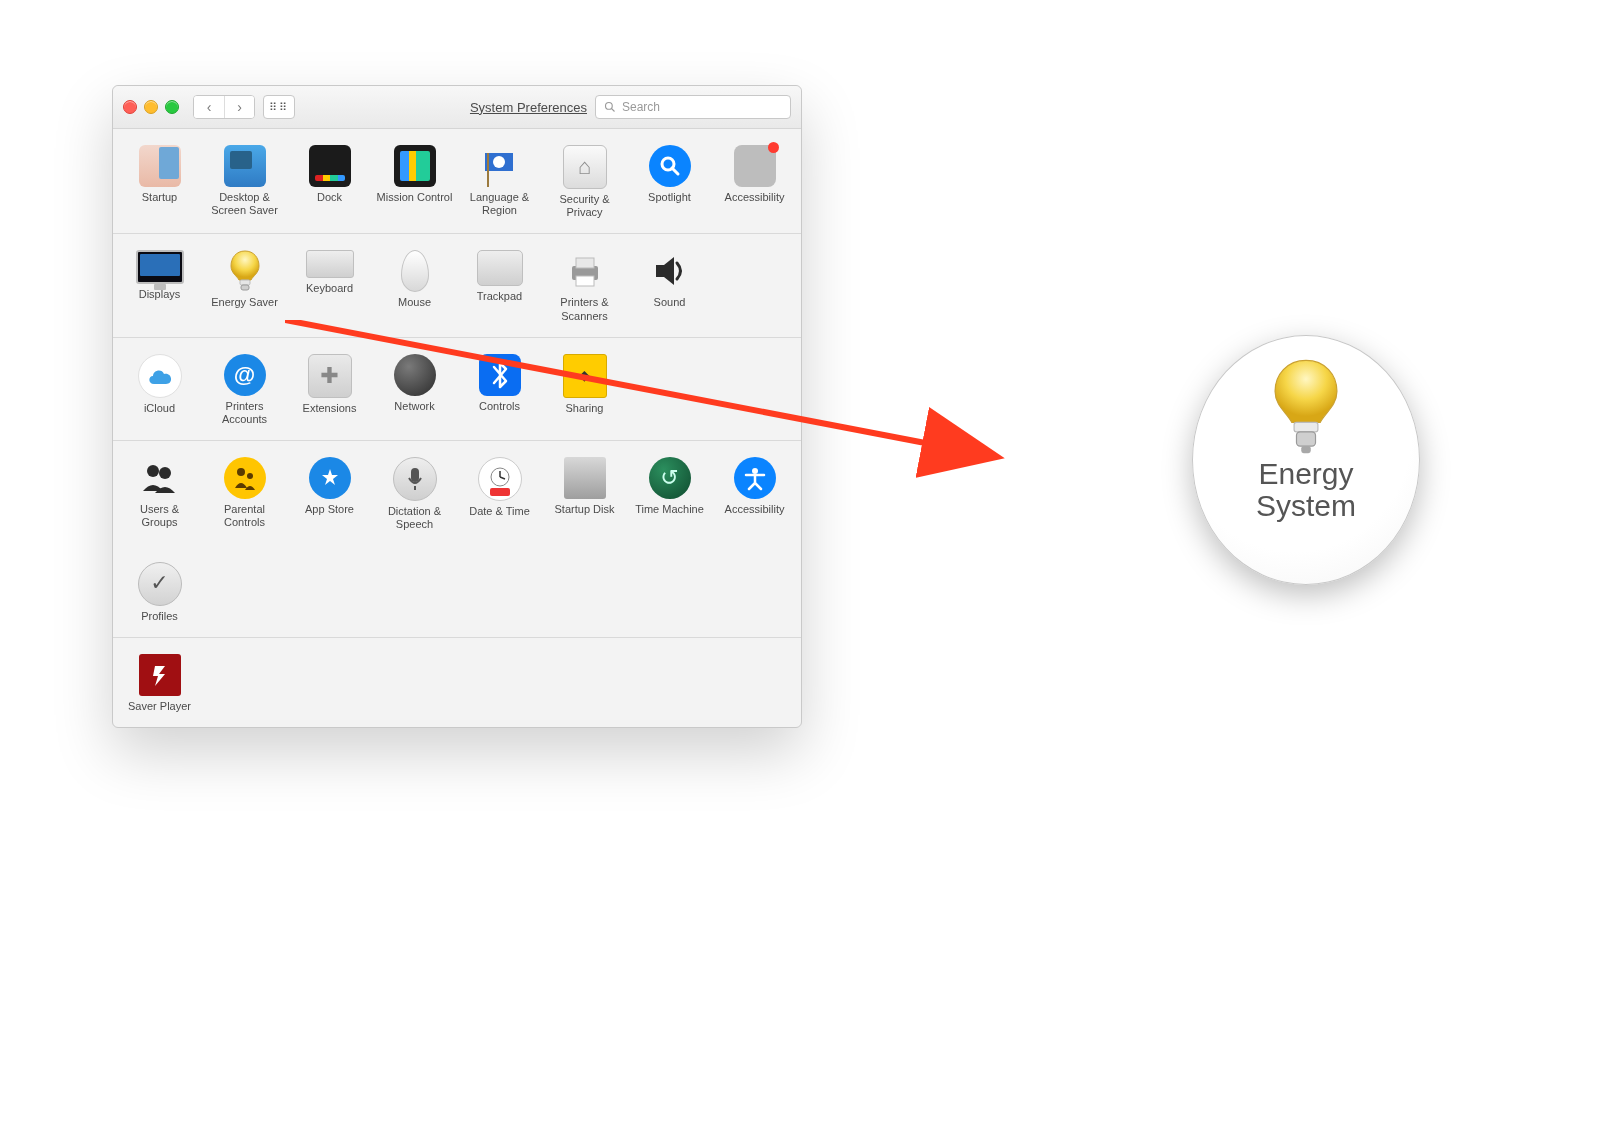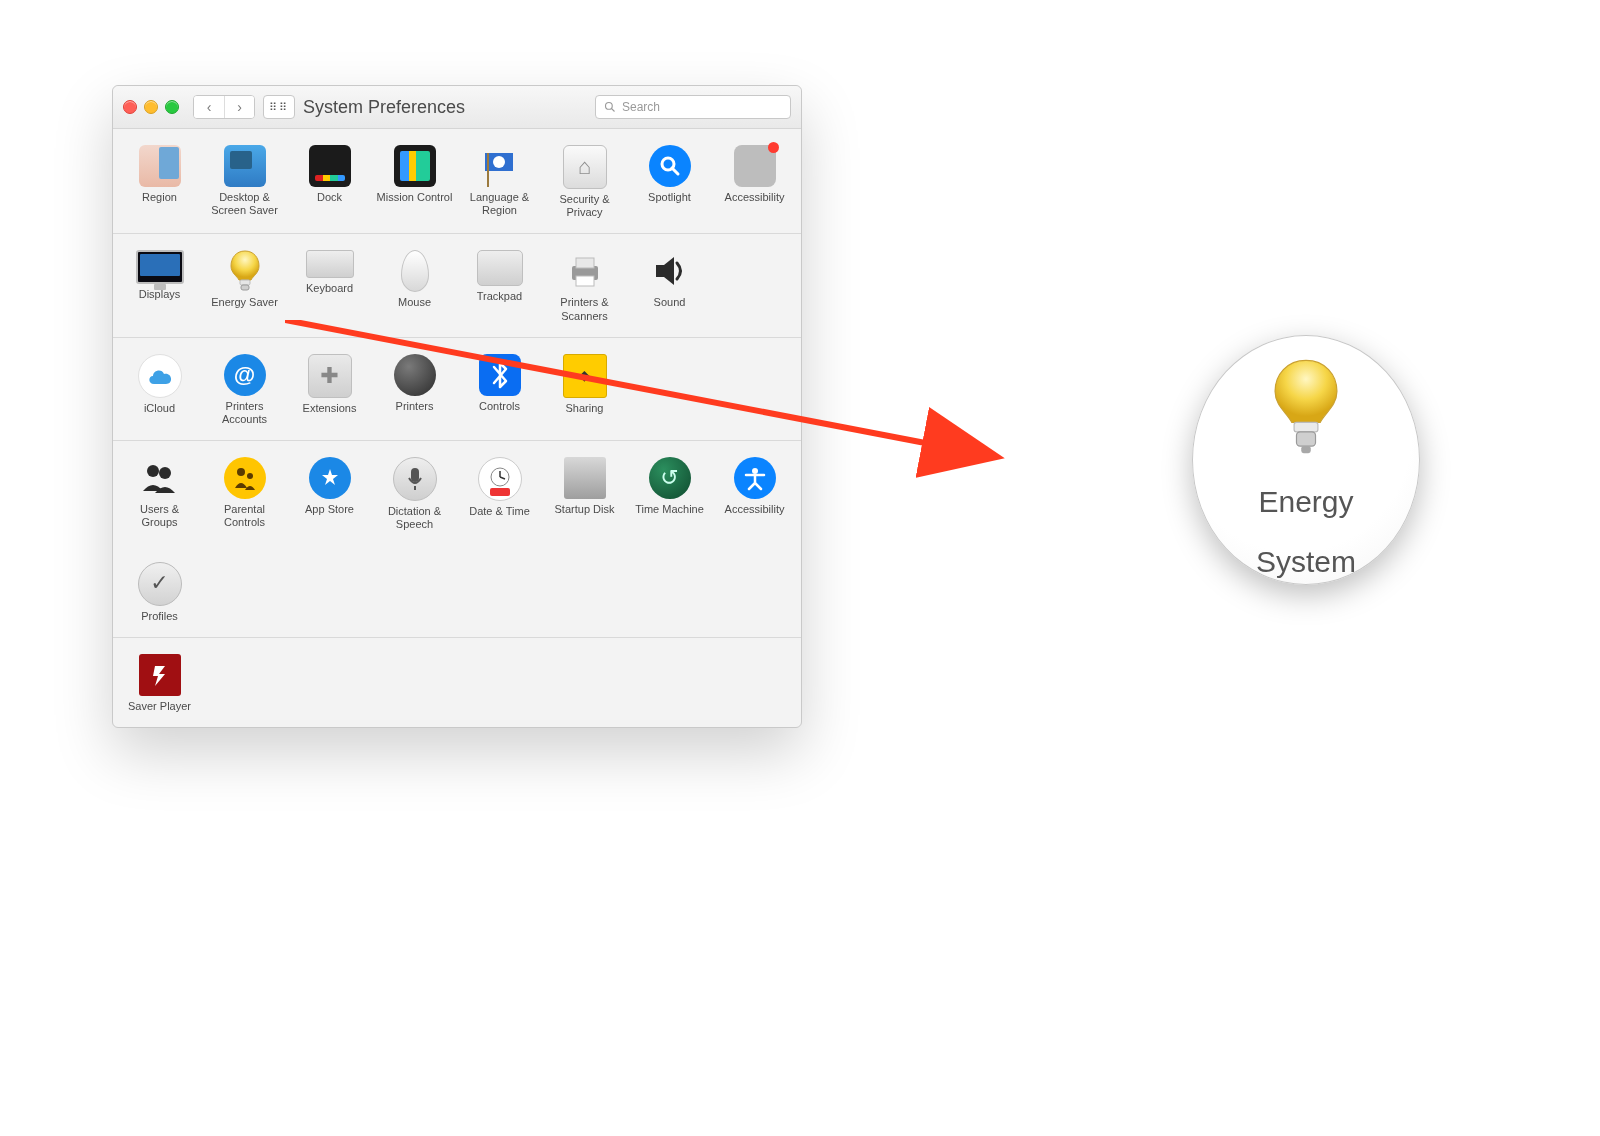--- a/index.html
+++ b/index.html
@@ -9,21 +9,21 @@
   .dots{display:flex;gap:7px;margin-right:6px;}
   .dot{width:12px;height:12px;border-radius:50%;box-shadow:inset 0 1px 0 rgba(255,255,255,.5);}
   .red{background:#ff5f57;border:1px solid #e0423a;}
   .yellow{background:#ffbd2e;border:1px solid #d9a021;}
   .green{background:#28c940;border:1px solid #1ea82f;}
   .nav{display:flex;gap:0;border:1px solid #c8c8c8;border-radius:4px;overflow:hidden;height:22px;background:#fff;}
   .nav button{width:30px;border:none;background:#fff;color:#7a7a7a;font-size:14px;line-height:1;cursor:default;}
   .nav button+button{border-left:1px solid #ddd;}
   .grid-toggle{width:30px;height:22px;border:1px solid #c8c8c8;border-radius:4px;background:#fff;display:flex;align-items:center;justify-content:center;}
   .grid-toggle span{font-size:11px;letter-spacing:2px;line-height:4px;color:#555;}
-  .title{flex:1;text-align:left;font-size:18px;color:#4b4b4b;font-weight:400;}
+  .title{flex:1;text-align:right;font-size:13px;color:#4b4b4b;font-weight:400;text-decoration:underline;}
   .search{flex:0 0 178px;height:22px;border:1px solid #c8c8c8;border-radius:4px;background:#fff;display:flex;align-items:center;padding:0 8px;gap:6px;color:#9a9a9a;font-size:12px;}
   .search svg{width:12px;height:12px;fill:#9a9a9a;}
 
   .section{border-bottom:1px solid #d9d9d9;}
   .section:last-child{border-bottom:none;border-bottom-left-radius:6px;border-bottom-right-radius:6px;}
   .row{display:grid;grid-template-columns:repeat(8,1fr);padding:16px 4px 14px 4px;}
   .item{display:flex;flex-direction:column;align-items:center;font-size:11px;line-height:1.2;color:#4b4b4b;text-align:center;cursor:default;}
   .icon{width:42px;height:42px;border-radius:6px;margin-bottom:4px;display:flex;align-items:center;justify-content:center;font-size:22px;color:#fff;position:relative;}
   .label{max-width:78px;}
 
@@ -67,21 +67,21 @@
   .ic-startup{background:linear-gradient(#d8d8d8,#9e9e9e);border-radius:3px;}
   .ic-time{background:radial-gradient(circle at 35% 30%,#2b8f5e,#0f4a2e);border-radius:50%;}
   .ic-time:after{content:"↺";color:#cfe;font-size:22px;}
   .ic-accessibility{background:#0a84ff;border-radius:50%;color:#fff;}
   .ic-profiles{background:linear-gradient(#f0f0f0,#d2d2d2);border:1px solid #bbb;border-radius:50%;color:#555;}
   .ic-flash{background:#a00f12;border-radius:3px;}
 
   
   .callout{position:absolute;right:180px;top:335px;width:226px;height:226px;border-radius:50%;background:radial-gradient(circle at 45% 40%,#fff 0 60%,#f3f3f3 100%);border:1px solid #c8c8c8;box-shadow:0 10px 30px rgba(0,0,0,.25);display:flex;flex-direction:column;align-items:center;justify-content:flex-start;padding-top:22px;overflow:hidden;}
   .callout svg.bulb{width:72px;height:100px;}
-  .callout .clabel1,.callout .clabel2{font-size:30px;color:#555;line-height:1.05;margin-top:28px;}
+  .callout .clabel1,.callout .clabel2{font-size:30px;color:#555;line-height:1.05;}
 
   
   svg.arrow{position:absolute;pointer-events:none;}
 </style>
 </head>
 <body>
 
 <div class="canvas">
 
   <div class="window">
@@ -106,21 +106,21 @@
           </svg>
         <span>Search</span>
       </div>
     </div>
 
     <div id="sections">
         <div class="section">
           <div class="row">
             <div class="item">
               <div class="icon ic-general"></div>
-              <div class="label">Region</div>
+              <div class="label">Startup</div>
             </div>
             <div class="item">
               <div class="icon ic-desktop"></div>
               <div class="label">Desktop &amp; Screen Saver</div>
             </div>
             <div class="item">
               <div class="icon ic-dock"></div>
               <div class="label">Dock</div>
             </div>
             <div class="item">
@@ -223,21 +223,21 @@
             <div class="item">
               <div class="icon ic-internet">@</div>
               <div class="label">Printers Accounts</div>
             </div>
             <div class="item">
               <div class="icon ic-ext">✚</div>
               <div class="label">Extensions</div>
             </div>
             <div class="item">
               <div class="icon ic-network"></div>
-              <div class="label">Printers</div>
+              <div class="label">Network</div>
             </div>
             <div class="item">
               <div class="icon ic-bt">
                 <svg width="20" height="28" viewBox="0 0 20 28">
                   <path d="M4 6 L16 20 L10 26 V2 L16 8 L4 22" fill="none" stroke="#fff" stroke-width="2.5" stroke-linejoin="round" stroke-linecap="round"></path>
                 </svg>
               </div>
               <div class="label">Controls</div>
             </div>
             <div class="item">

